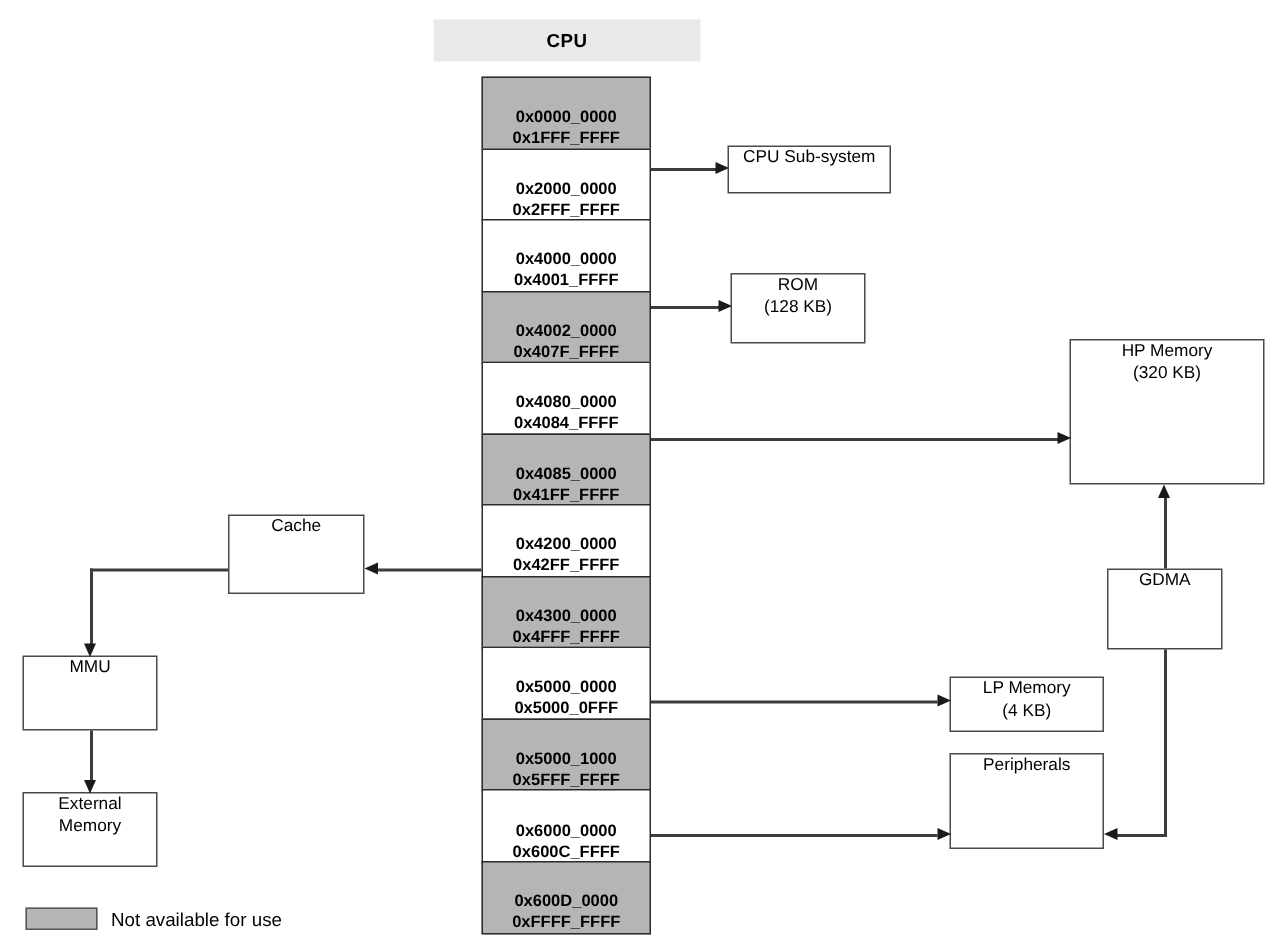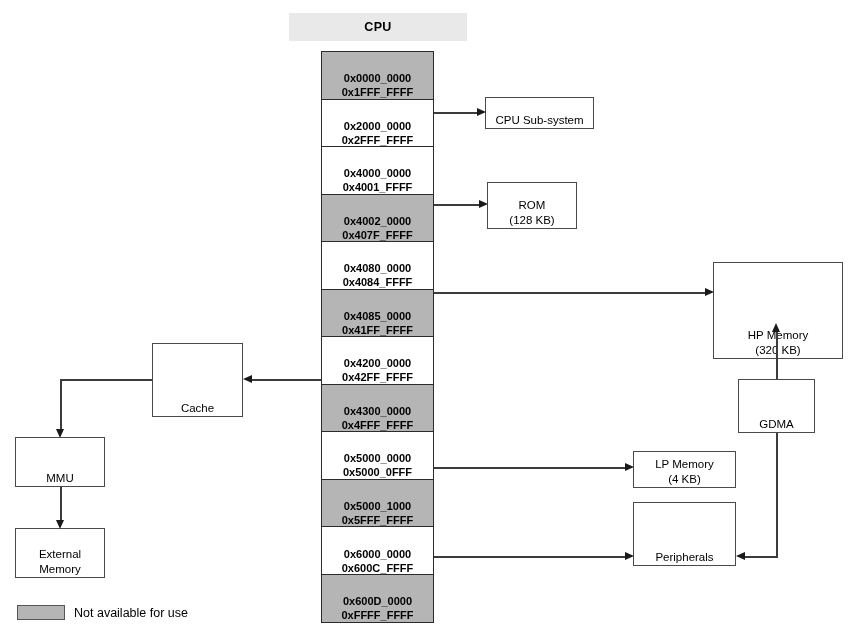--- a/index.html
+++ b/index.html
@@ -45,34 +45,34 @@
   .mem-row:first-child { margin-top: 0; }
   .mem-row.unavail { background: var(--unavail-fill, #b5b5b5); }
   .mem-row.avail   { background: var(--avail-fill, #ffffff); }
 
   
   .block {
     position: absolute;
     border: 1.2px solid #4a4a4a;
     background: #ffffff;
     box-sizing: border-box;
-    display: flex; align-items: flex-end; justify-content: center;
+    display: flex; align-items: flex-start; justify-content: center;
     font-size: 11.5px;
     line-height: 15px;
     text-align: center;
   }
   .block-label { white-space: pre-line; }
 
   .b-cpu-subsystem { left: 485px; top: 97px;  width: 109px; height: 32px; }
   .b-rom           { left: 487px; top: 182px; width: 90px;  height: 47px; }
-  .b-hp-memory     { left: 713px; top: 226px; width: 130px; height: 97px; margin-top: 36px; }
+  .b-hp-memory     { left: 713px; top: 226px; width: 130px; height: 97px; }
   .b-gdma          { left: 738px; top: 379px; width: 77px;  height: 54px; }
   .b-lp-memory     { left: 633px; top: 451px; width: 103px; height: 37px; }
   .b-peripherals   { left: 633px; top: 502px; width: 103px; height: 64px; }
-  .b-cache         { left: 152px; top: 343px; width: 91px;  height: 74px; }
+  .b-cache         { left: 152px; top: 343px; width: 91px;  height: 53px; }
   .b-mmu           { left: 15px;  top: 437px; width: 90px;  height: 50px; }
   .b-external      { left: 15px;  top: 528px; width: 90px;  height: 50px; }
 
   
   .hline { position: absolute; height: 1.5px; background: #3c3c3c; }
   .vline { position: absolute; width: 1.5px;  background: #3c3c3c; }
 
   
   .arr { position: absolute; width: 0; height: 0; }
   .arr-right { border-top: 4.5px solid transparent; border-bottom: 4.5px solid transparent; border-left: 9px solid #1a1a1a; }

